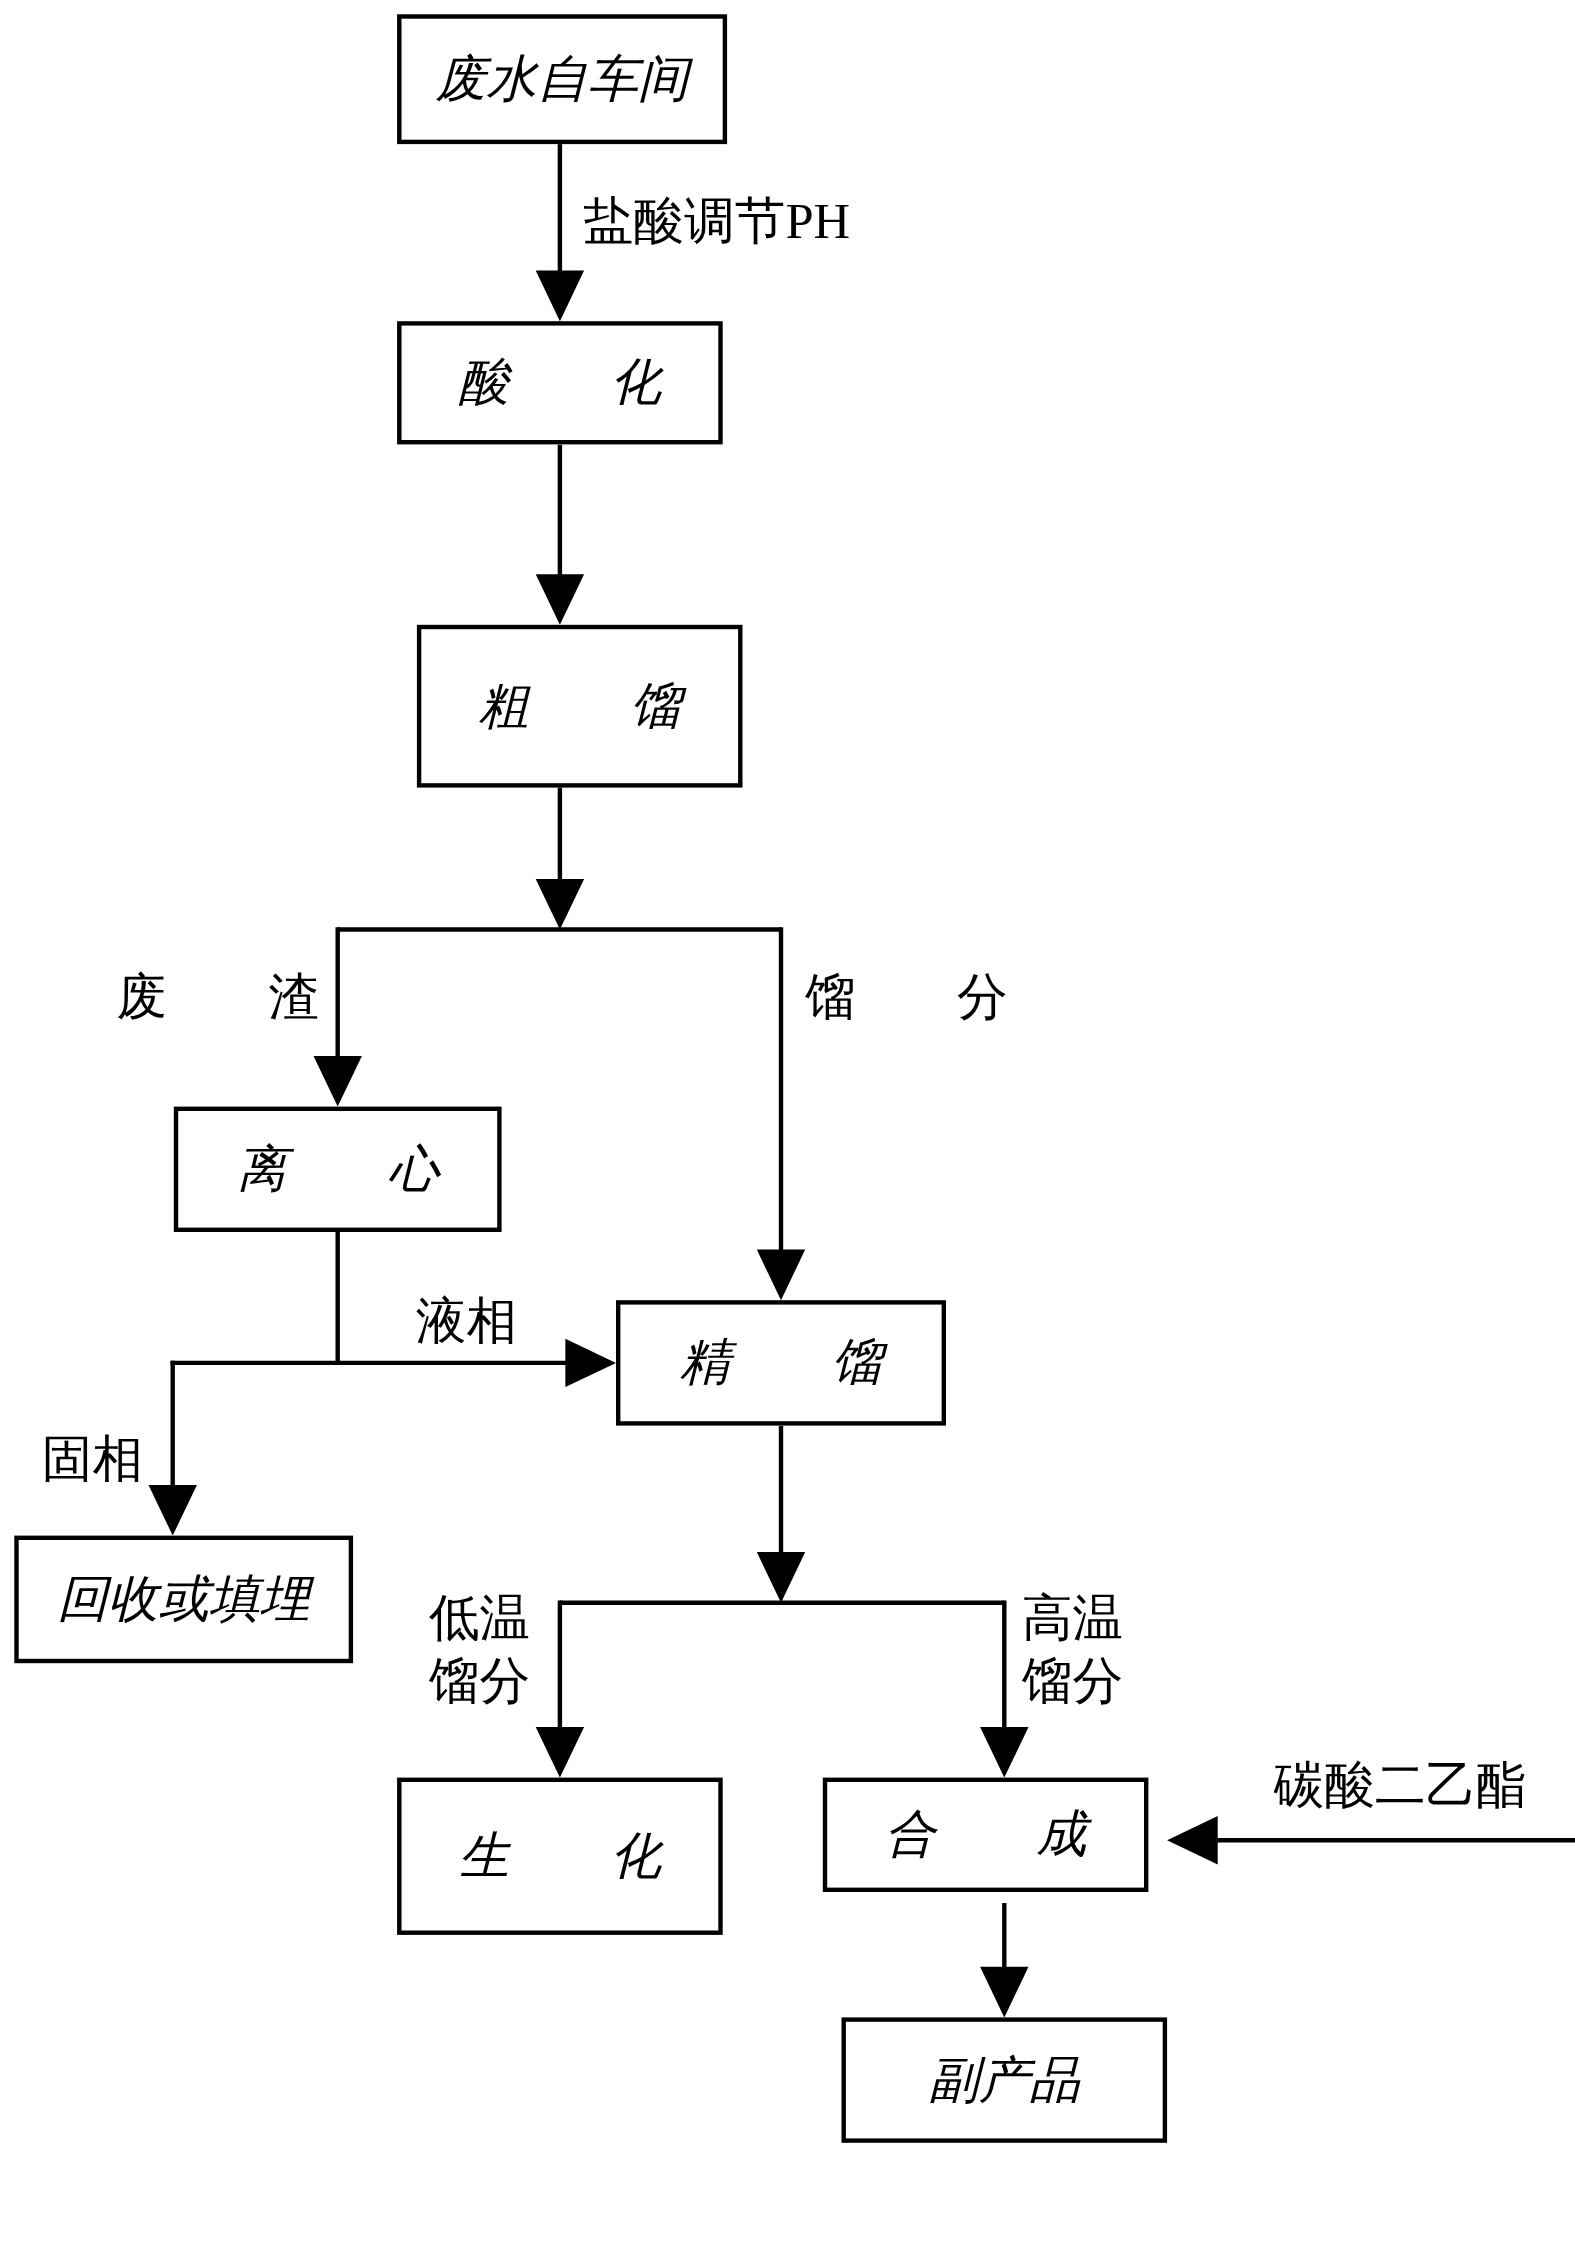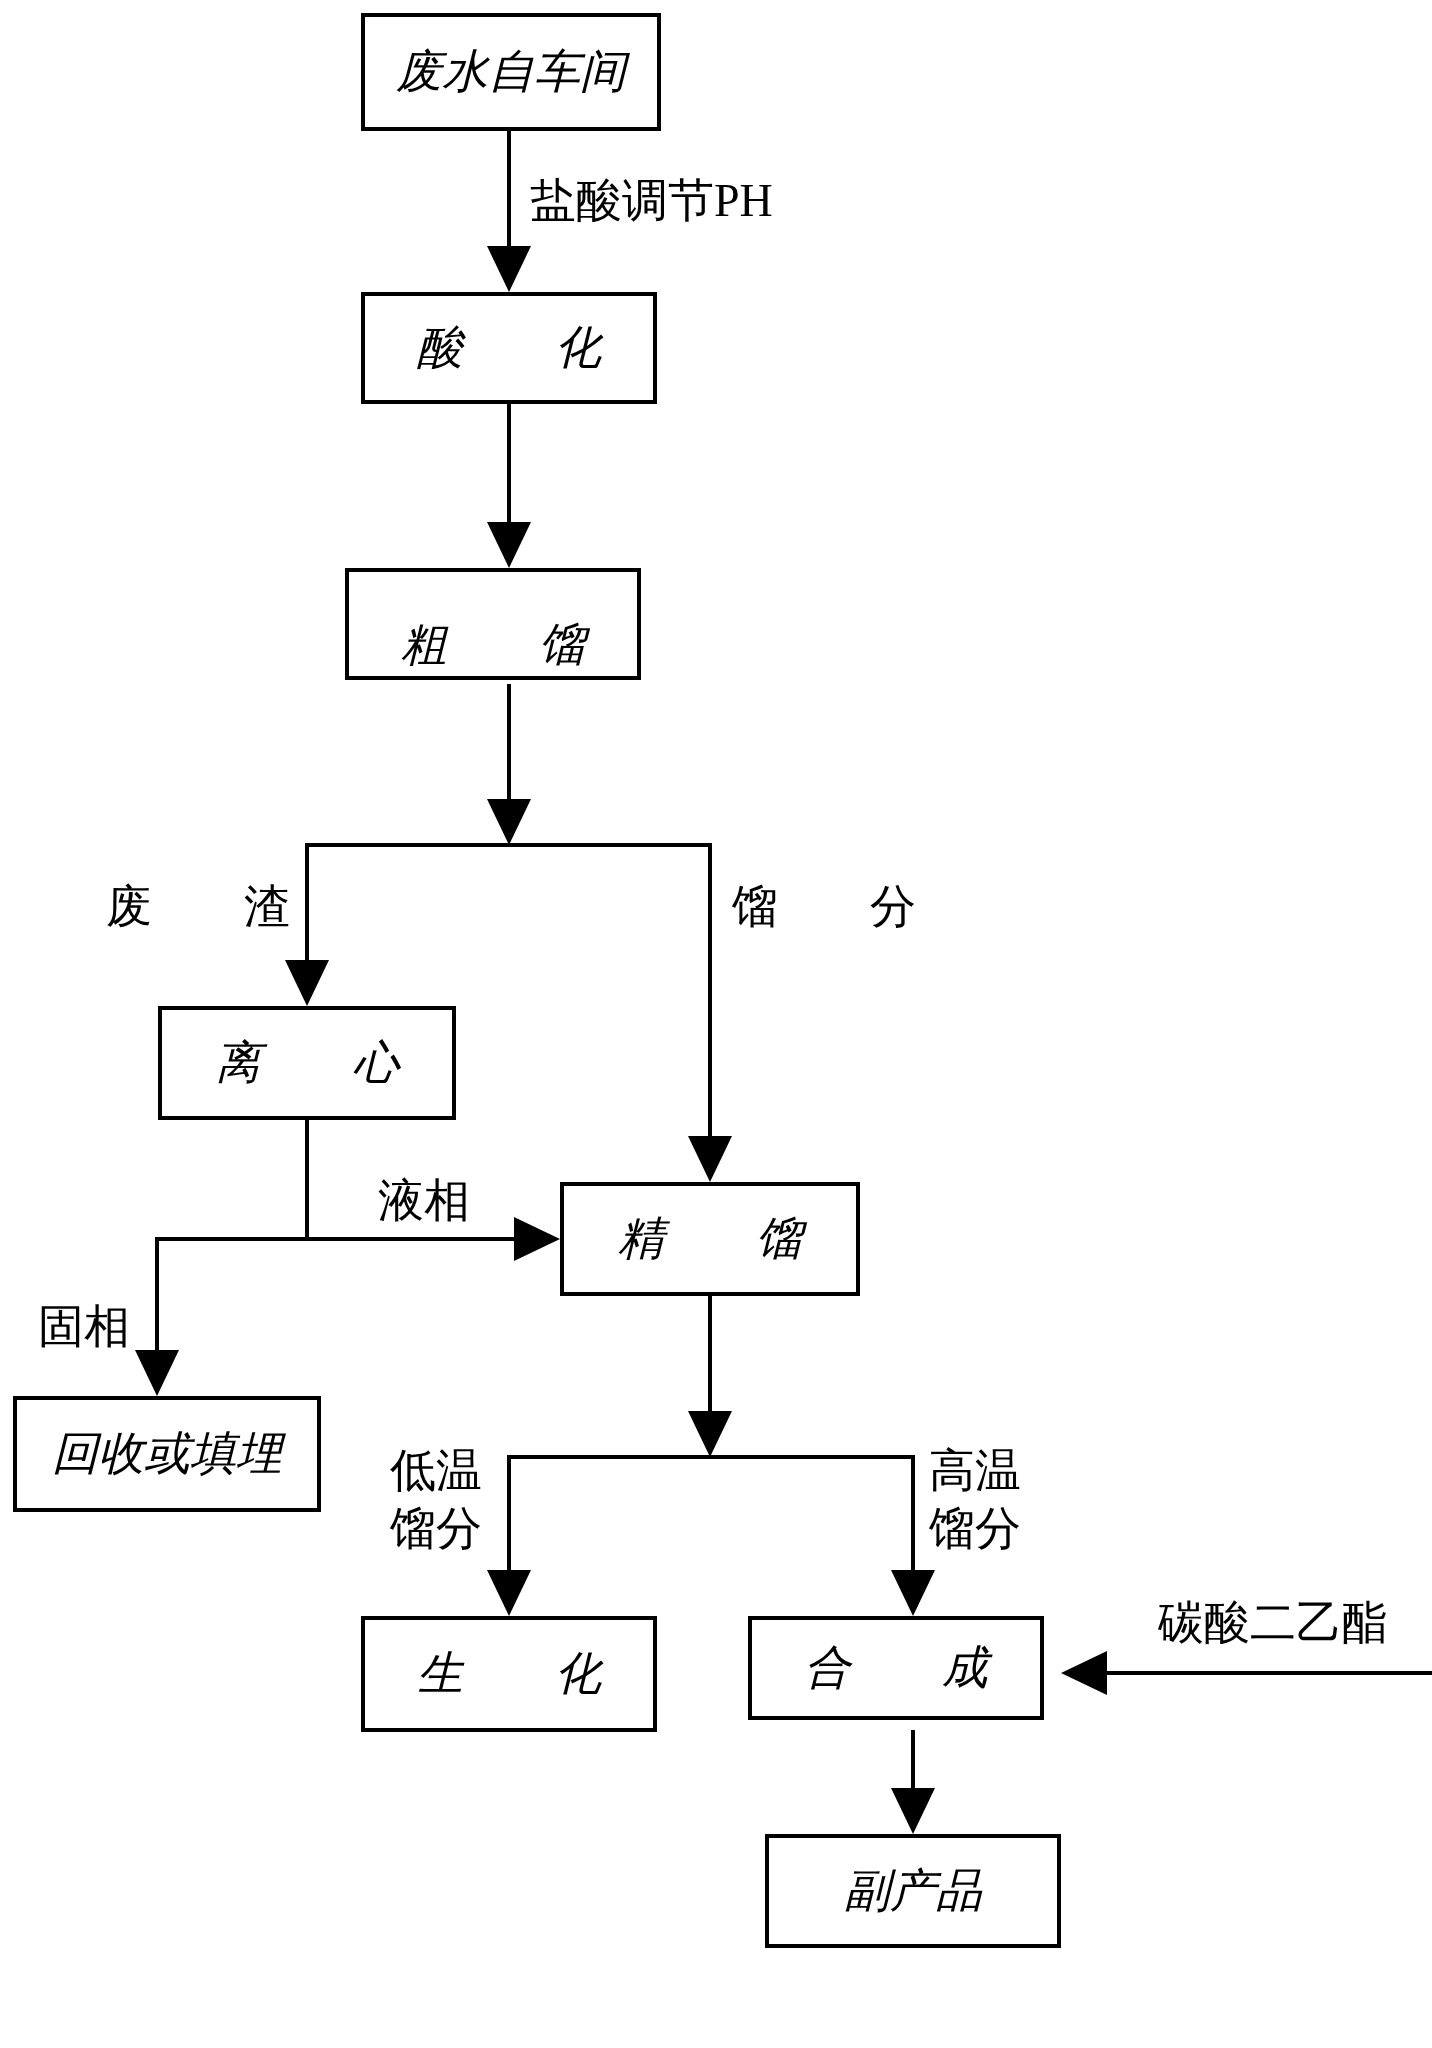--- a/index.html
+++ b/index.html
@@ -94,37 +94,37 @@
   </svg>
 
   <div class="node" style="left:361px; top:13px; width:300px; height:118px;">
     <span>废水自车间</span>
   </div>
 
   <div class="node" style="left:361px; top:292px; width:296px; height:112px;justify-content:center;">
     <span>酸　　化</span>
   </div>
 
-  <div class="node" style="left:345px; top:568px; width:296px; height:112px;align-items:flex-end;">
+  <div class="node" style="left:379px; top:568px; width:296px; height:148px;">
     <span>粗　　馏</span>
   </div>
 
   <div class="node" style="left:158px; top:1006px; width:298px; height:114px;">
     <span>离　　心</span>
   </div>
 
   <div class="node" style="left:560px; top:1182px; width:300px; height:114px;">
     <span>精　　馏</span>
   </div>
 
   <div class="node" style="left:13px; top:1396px; width:308px; height:116px;">
     <span>回收或填埋</span>
   </div>
 
-  <div class="node" style="left:361px; top:1616px; width:296px; height:116px;">
+  <div class="node" style="left:361px; top:1616px; width:296px; height:143px;">
     <span>生　　化</span>
   </div>
 
   <div class="node" style="left:748px; top:1616px; width:296px; height:104px;">
     <span>合　　成</span>
   </div>
 
   <div class="node" style="left:765px; top:1834px; width:296px; height:114px;">
     <span>副产品</span>
   </div>

